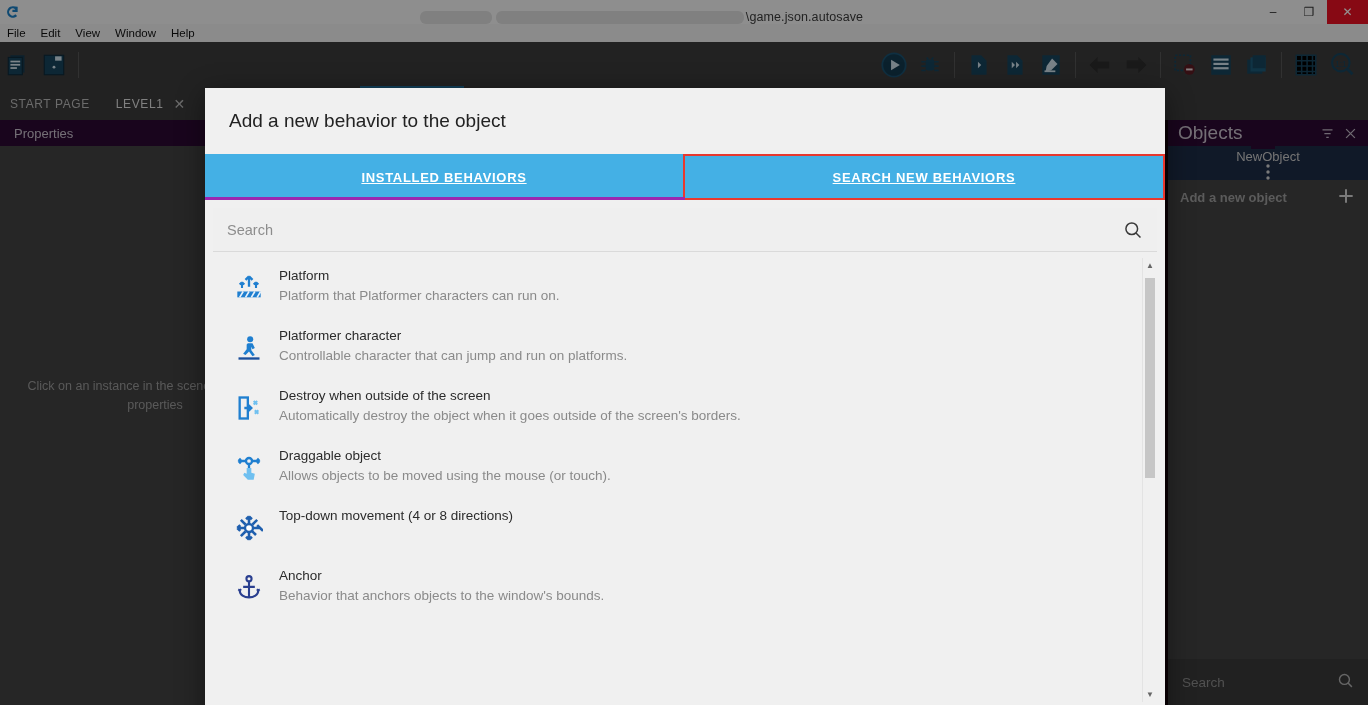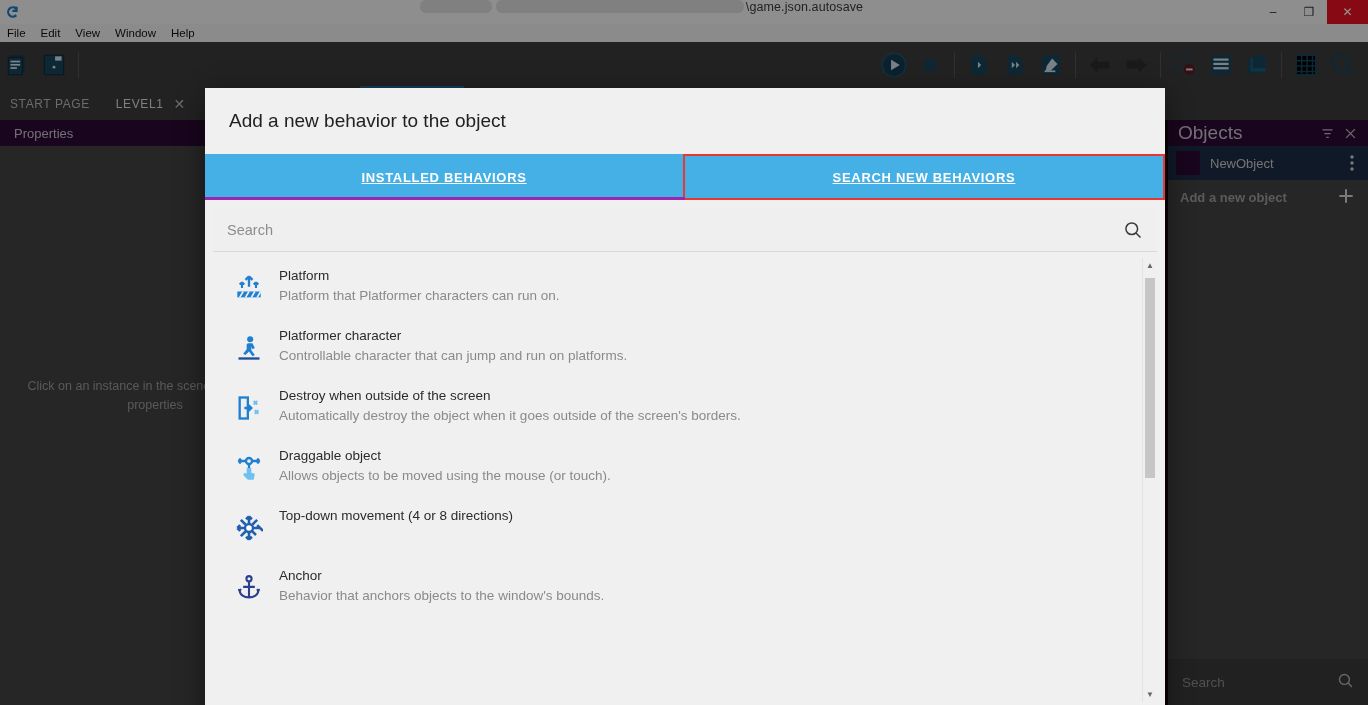--- a/index.html
+++ b/index.html
@@ -13,21 +13,21 @@
 
   
   .titlebar {
     position: absolute; top: 0; left: 0; width: 1368px; height: 24px;
     background: #f5f5f5;
     display: flex; align-items: center;
   }
   .tb-logo { width: 26px; height: 24px; display: flex; align-items: center; justify-content: center; }
   .tb-logo svg { display: block; }
   .tb-title {
-    flex: 1; height: 24px; display: flex; align-items: flex-start; justify-content: center;
+    flex: 1; height: 24px; display: flex; align-items: flex-end; justify-content: center;
     font-size: 12px; color: #333; position: relative;
   }
   .tb-title .redact {
     display: inline-block; height: 13px; background: #dcdcdc; border-radius: 6px;
     vertical-align: middle; margin: 0 2px;
   }
   .r1 { width: 72px; }
   .r2 { width: 248px; }
   .tb-title .txt { font-size: 12.5px; color: #3a3a3a; letter-spacing: 0.1px; }
   .winbtns { display: flex; height: 24px; }
@@ -95,21 +95,21 @@
   
   .right-panel {
     position: absolute; right: 0; top: 120px; width: 200px; bottom: 0; background: #424242;
   }
   .rp-head {
     height: 26px; background: #2b0a33; display: flex; align-items: center; padding: 0 10px;
   }
   .rp-head .ttl { font-size: 19px; color: #c9c0cc; flex: 1; }
   .rp-head .ico { color: #c0b6c4; margin-left: 8px; display: flex; align-items: center; }
   .obj-row {
-    height: 34px; background: #1d2b45; display: flex; align-items: center; padding: 0 8px;
+    height: 34px; background: #1d2b45; display: flex; align-items: center; padding: 0 8px; flex-direction: column;
   }
   .obj-thumb { width: 24px; height: 24px; background: #2b0a33; margin-right: 10px; }
   .obj-name { flex: 1; font-size: 13px; color: #c8c8c8; }
   .kebab { color: #d0d0d0; font-size: 14px; letter-spacing: 0; line-height: 4px; padding: 0 6px; }
   .addobj {
     height: 34px; display: flex; align-items: center; padding: 0 12px; font-weight: bold;
   }
   .addobj .lbl { flex: 1; font-size: 13px; color: #9d9d9d; }
   .addobj .plus { font-size: 22px; color: #d2d2d2; line-height: 20px; }
   .rp-search {

